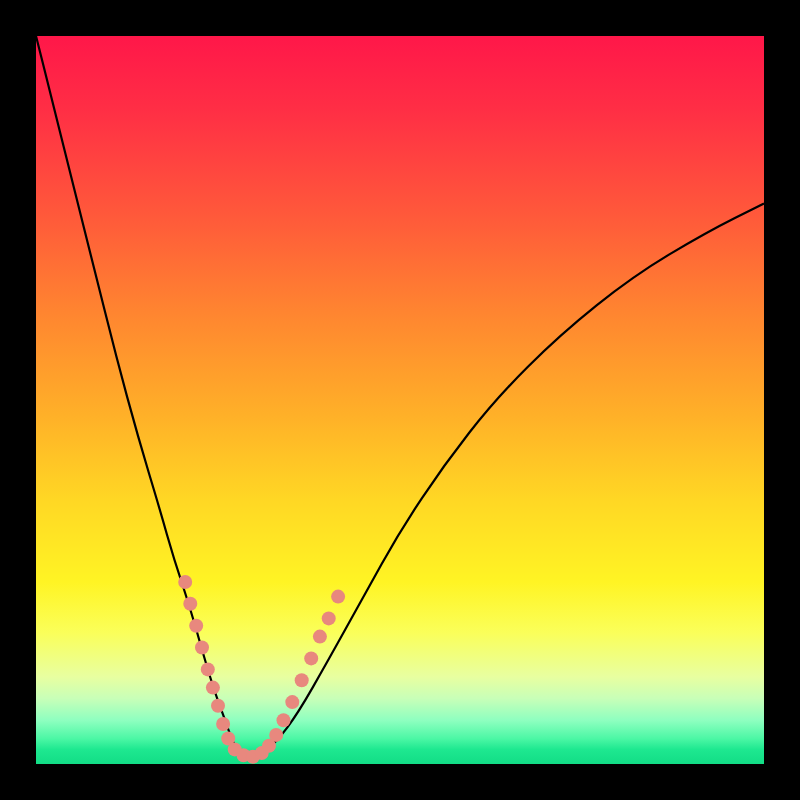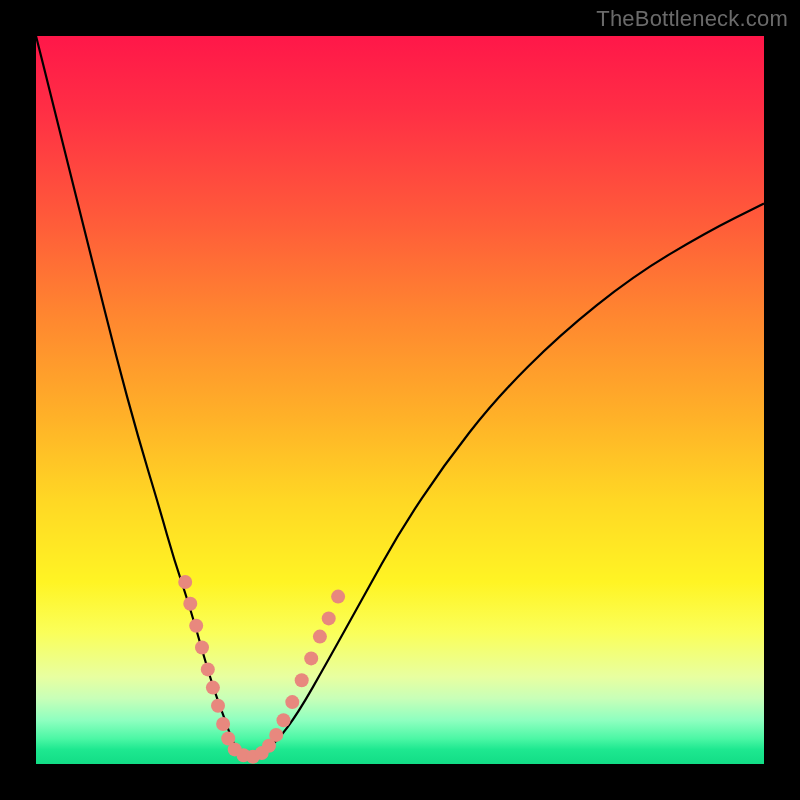--- a/index.html
+++ b/index.html
@@ -64,21 +64,20 @@
   }
   .dots circle {
     fill: #e8887e;
     stroke: none;
   }
 </style>
 </head>
 <body>
 
 <div class="frame">
-  <div class="watermark">TheBottleneck.com</div>
   <div class="plot">
     <svg class="curve" viewBox="0 0 728 728">
       <path id="curve-path" fill="none" stroke-width="2.2" stroke="#000000" d="M 0.0 0.0 Q 0.0 0.0 7.3 29.1 Q 14.6 58.2 25.5 101.9 Q 36.4 145.6 47.3 189.3 Q 58.2 233.0 69.2 276.6 Q 80.1 320.3 91.0 360.4 Q 101.9 400.4 112.8 436.8 Q 123.8 473.2 131.0 498.7 Q 138.3 524.2 145.6 546.0 Q 152.9 567.8 160.2 593.3 Q 167.4 618.8 172.9 637.0 Q 178.4 655.2 183.8 669.8 Q 189.3 684.3 192.9 695.2 Q 196.6 706.2 200.2 711.6 Q 203.8 717.1 209.3 718.9 Q 214.8 720.7 220.2 718.9 Q 225.7 717.1 233.0 711.6 Q 240.2 706.2 251.2 691.6 Q 262.1 677.0 276.6 651.6 Q 291.2 626.1 309.4 593.3 Q 327.6 560.6 345.8 527.8 Q 364.0 495.0 385.8 462.3 Q 407.7 429.5 433.2 396.8 Q 458.6 364.0 491.4 331.2 Q 524.2 298.5 560.6 269.4 Q 597.0 240.2 633.4 218.4 Q 669.8 196.6 698.9 182.0 T 728.0 167.4"></path>
       <g id="dots" class="dots">
           <circle cx="149.2" cy="546.0" r="7" fill="#e8887e"></circle>
           <circle cx="154.3" cy="567.8" r="7" fill="#e8887e"></circle>
           <circle cx="160.2" cy="589.7" r="7" fill="#e8887e"></circle>
           <circle cx="166.0" cy="611.5" r="7" fill="#e8887e"></circle>
           <circle cx="171.8" cy="633.4" r="7" fill="#e8887e"></circle>
           <circle cx="176.9" cy="651.6" r="7" fill="#e8887e"></circle>

